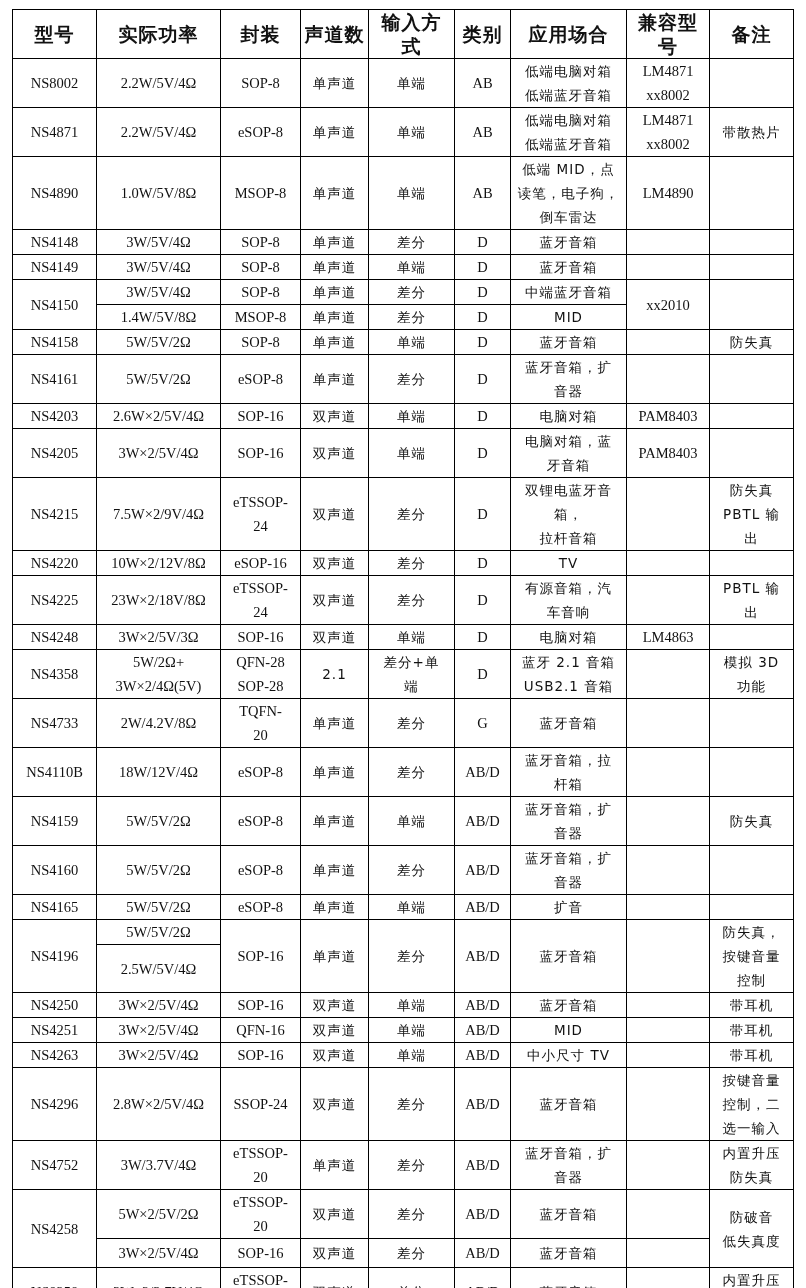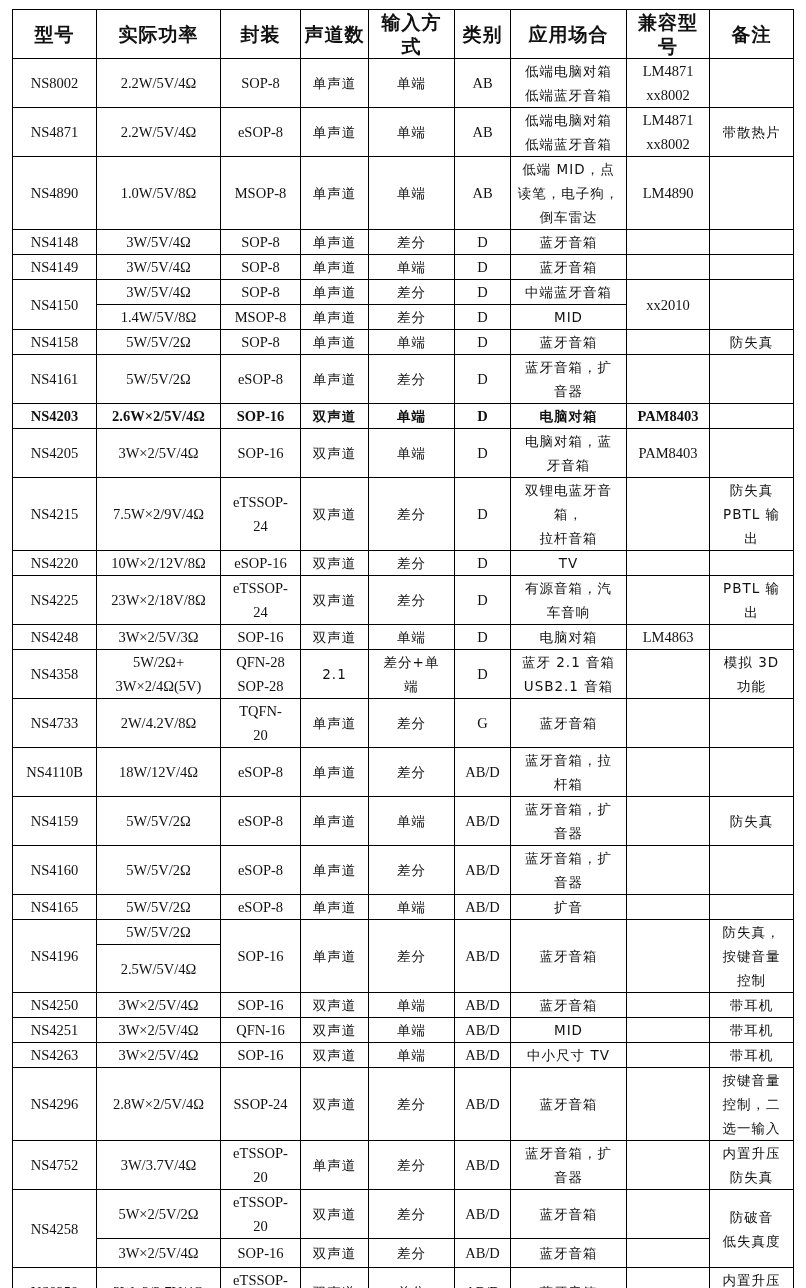--- a/index.html
+++ b/index.html
@@ -138,21 +138,21 @@
         <td class="ml">5W/5V/2Ω</td>
         <td class="ml">eSOP-8</td>
         <td class="ml cjk">单声道</td>
         <td class="ml cjk">差分</td>
         <td class="ml">D</td>
         <td class="ml cjk">蓝牙音箱，扩
 音器</td>
         <td class="ml"></td>
         <td class="ml cjk"></td>
       </tr>
-      <tr style="height: 25px; font-weight: bold;">
+      <tr style="height: 25px;">
         <td class="ml">NS4203</td>
         <td class="ml">2.6W×2/5V/4Ω</td>
         <td class="ml">SOP-16</td>
         <td class="ml cjk">双声道</td>
         <td class="ml cjk">单端</td>
         <td class="ml">D</td>
         <td class="ml cjk">电脑对箱</td>
         <td class="ml">PAM8403</td>
         <td class="ml cjk"></td>
       </tr>

